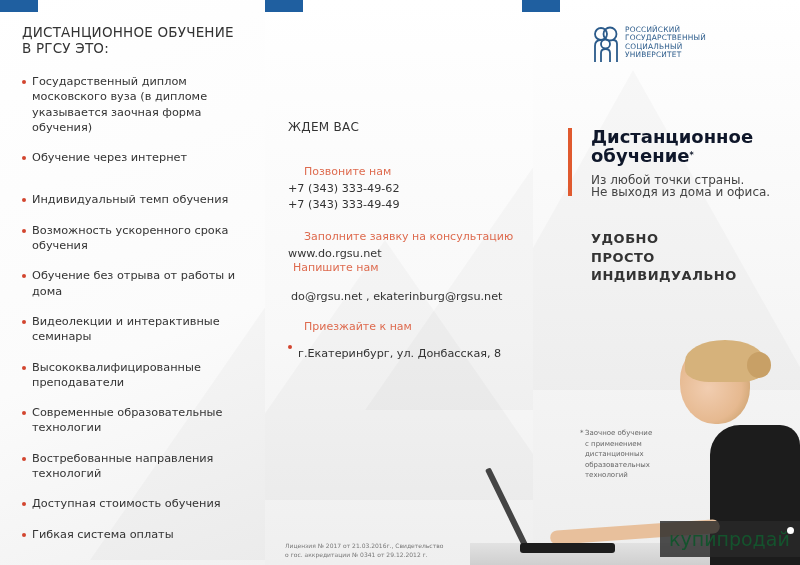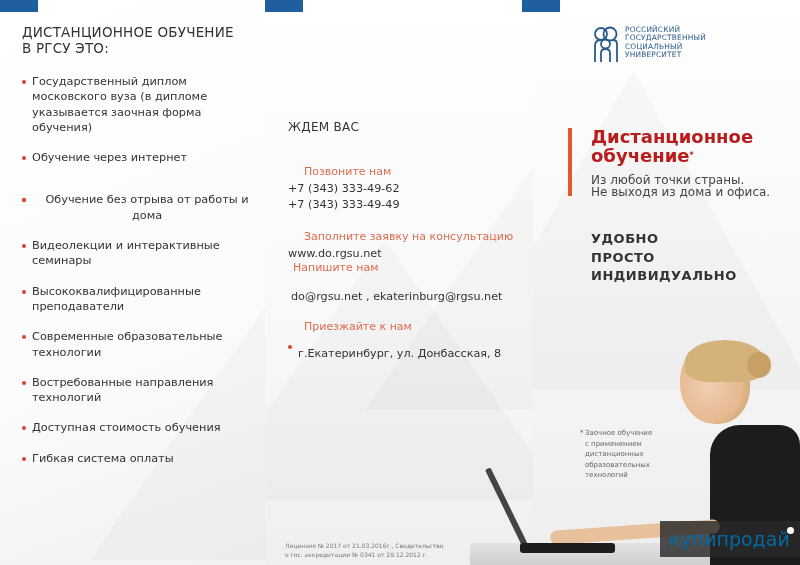--- a/index.html
+++ b/index.html
@@ -50,21 +50,21 @@
     position: absolute; left: 285px; top: 541px; width: 200px;
     font-size: 6px; line-height: 9px; color: #777;
   }
 
   
   .logo { position: absolute; left: 593px; top: 26px; display: flex; align-items: flex-start; }
   .logo-text { margin-left: 6px; font-size: 7.4px; line-height: 8.4px; color: #2a5a8a; letter-spacing: 0.2px; }
   .orange-bar { position: absolute; left: 568px; top: 128px; width: 4px; height: 68px; background: #e05a2f; }
   .hero-title {
     position: absolute; left: 591px; top: 127px; width: 200px;
-    font-size: 18px; line-height: 19px; font-weight: bold; color: #b91c1c;
+    font-size: 18px; line-height: 19px; font-weight: bold; color: #0f172a;
   }
   .hero-title sup { font-size: 8px; vertical-align: top; }
   .hero-sub {
     position: absolute; left: 591px; top: 175px; font-size: 12px; line-height: 11.5px; color: #444;
   }
   .motto {
     position: absolute; left: 591px; top: 230px; font-size: 13px; line-height: 18.5px;
     font-weight: bold; color: #333; letter-spacing: 0.5px;
   }
 
@@ -93,43 +93,44 @@
     position: absolute; left: 80px; top: 195px; width: 170px; height: 14px; background: #e8c09c;
     border-radius: 8px; transform: rotate(-4deg);
   }
   .footnote {
     position: absolute; left: 585px; top: 428px; font-size: 7px; line-height: 10.5px; color: #666;
   }
   .footnote .star { position: absolute; left: -5px; top: 0; }
 
   .watermark {
     position: absolute; left: 660px; top: 521px; width: 140px; height: 36px;
-    background: rgba(40,40,40,0.82); color: #0369a1; font-size: 19px; line-height: 36px;
+    background: rgba(40,40,40,0.82); color: #14532d; font-size: 19px; line-height: 36px;
     padding-left: 9px; font-family: "DejaVu Sans", sans-serif;
   }
   .watermark .wm-dot { position: absolute; right: 6px; top: 6px; width: 7px; height: 7px; border-radius: 50%; background: #fff; }
 </style>
 </head>
 <body>
 
 <div class="panel panel-1">
   <div class="mountain" style="left:90px; top:300px;"></div>
 </div>
 <div class="tab" style="left:0;"></div>
 
 <div class="p1-title">
   <div>ДИСТАНЦИОННОЕ ОБУЧЕНИЕ</div>
   <div>В РГСУ ЭТО:</div>
 </div>
 
 <ul class="bullets">
   <li class="bullet" style="margin-bottom:15px;"><span class="dot"></span><span>Государственный диплом московского вуза (в дипломе указывается заочная форма обучения)</span></li>
   <li class="bullet" style="margin-bottom:27px;"><span class="dot"></span><span>Обучение через интернет</span></li>
-  <li class="bullet" style="margin-bottom:15px;"><span class="dot"></span></li>
-  <li class="bullet" style="margin-bottom:15px;text-align:center;"><span class="dot"></span><span>Обучение без отрыва от работы и дома</span></li>
+  <li class="bullet" style="margin-bottom:15px;"><span class="dot"></span><span>Индивидуальный темп обучения</span></li>
+  <li class="bullet" style="margin-bottom:15px;"><span class="dot"></span><span>Возможность ускоренного срока обучения</span></li>
+  <li class="bullet" style="margin-bottom:15px;"><span class="dot"></span><span>Обучение без отрыва от работы и дома</span></li>
   <li class="bullet" style="margin-bottom:15px;"><span class="dot"></span><span>Видеолекции и интерактивные семинары</span></li>
   <li class="bullet" style="margin-bottom:15px;"><span class="dot"></span><span>Высококвалифицированные преподаватели</span></li>
   <li class="bullet" style="margin-bottom:15px;"><span class="dot"></span><span>Современные образовательные технологии</span></li>
   <li class="bullet" style="margin-bottom:15px;"><span class="dot"></span><span>Востребованные направления технологий</span></li>
   <li class="bullet" style="margin-bottom:15px;"><span class="dot"></span><span>Доступная стоимость обучения</span></li>
   <li class="bullet"><span class="dot"></span><span>Гибкая система оплаты</span></li>
 </ul>
 
 <div class="panel panel-2">
   <div class="mountain" style="left:-60px; top:240px;"></div>

